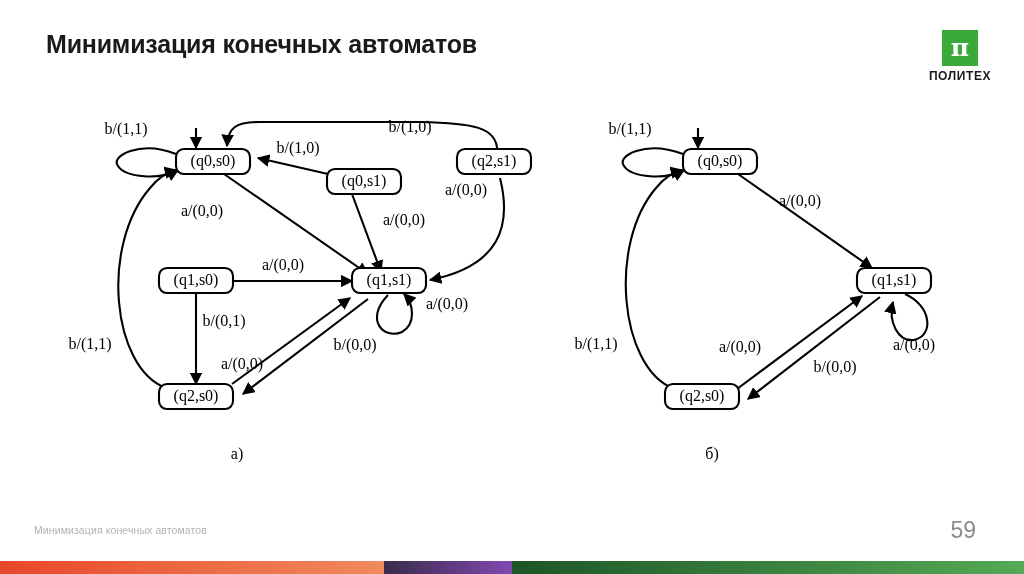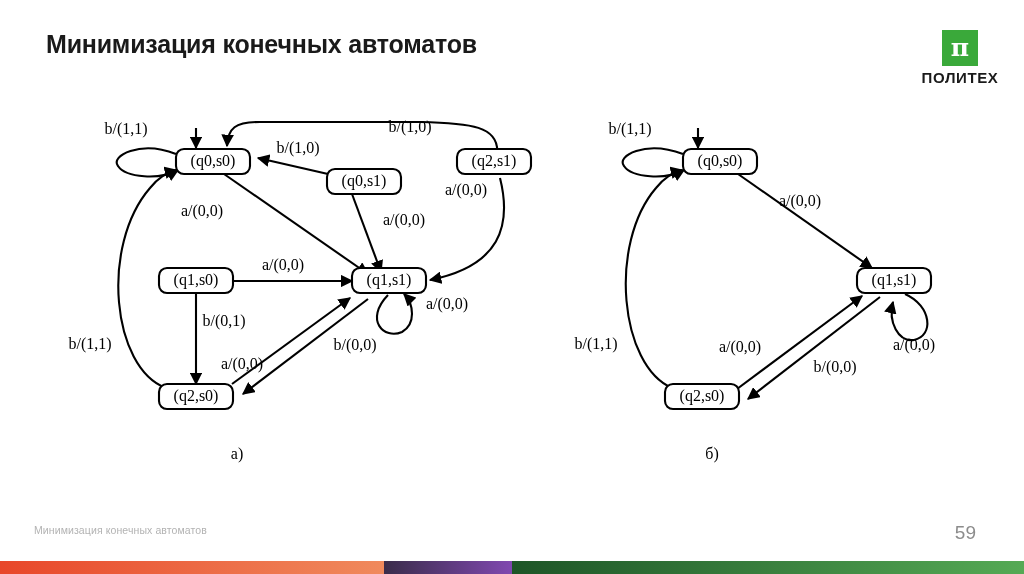--- a/index.html
+++ b/index.html
@@ -52,21 +52,21 @@
     color: #ffffff;
     font-family: "DejaVu Serif", serif;
     font-size: 25px;
     font-weight: bold;
     line-height: 1;
     margin-top: -2px;
   }
   #logo .wordmark {
     margin-top: 3px;
     font-family: "Liberation Sans", sans-serif;
-    font-size: 15px;
+    font-size: 12px;
     font-weight: bold;
     letter-spacing: 0.6px;
     color: #1a1a1a;
   }
   
   #diagram-area {
     position: absolute;
     left: 0;
     top: 96px;
     width: 856px;
@@ -111,21 +111,21 @@
     font-family: "Liberation Sans", sans-serif;
     font-size: 10.5px;
     color: #b3b3b3;
     letter-spacing: 0.1px;
   }
   #page-number {
     position: absolute;
     right: 48px;
     bottom: 30px;
     font-family: "Liberation Sans", sans-serif;
-    font-size: 19px;
+    font-size: 23px;
     color: #8c8c8c;
   }
   #color-bar {
     position: absolute;
     left: 0;
     bottom: 0;
     width: 1024px;
     height: 13px;
     display: flex;
   }

